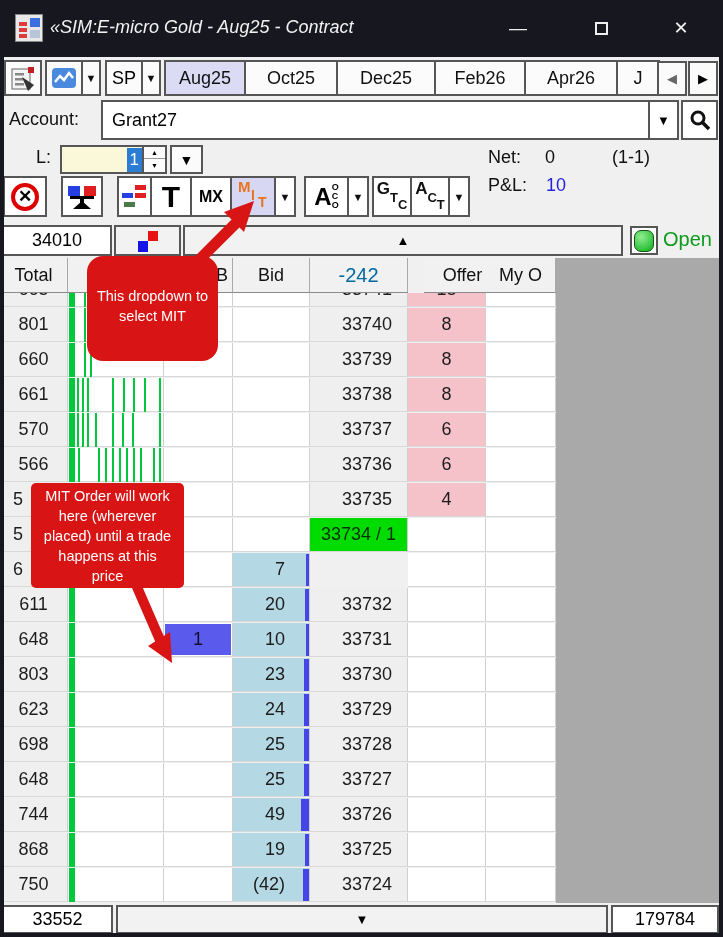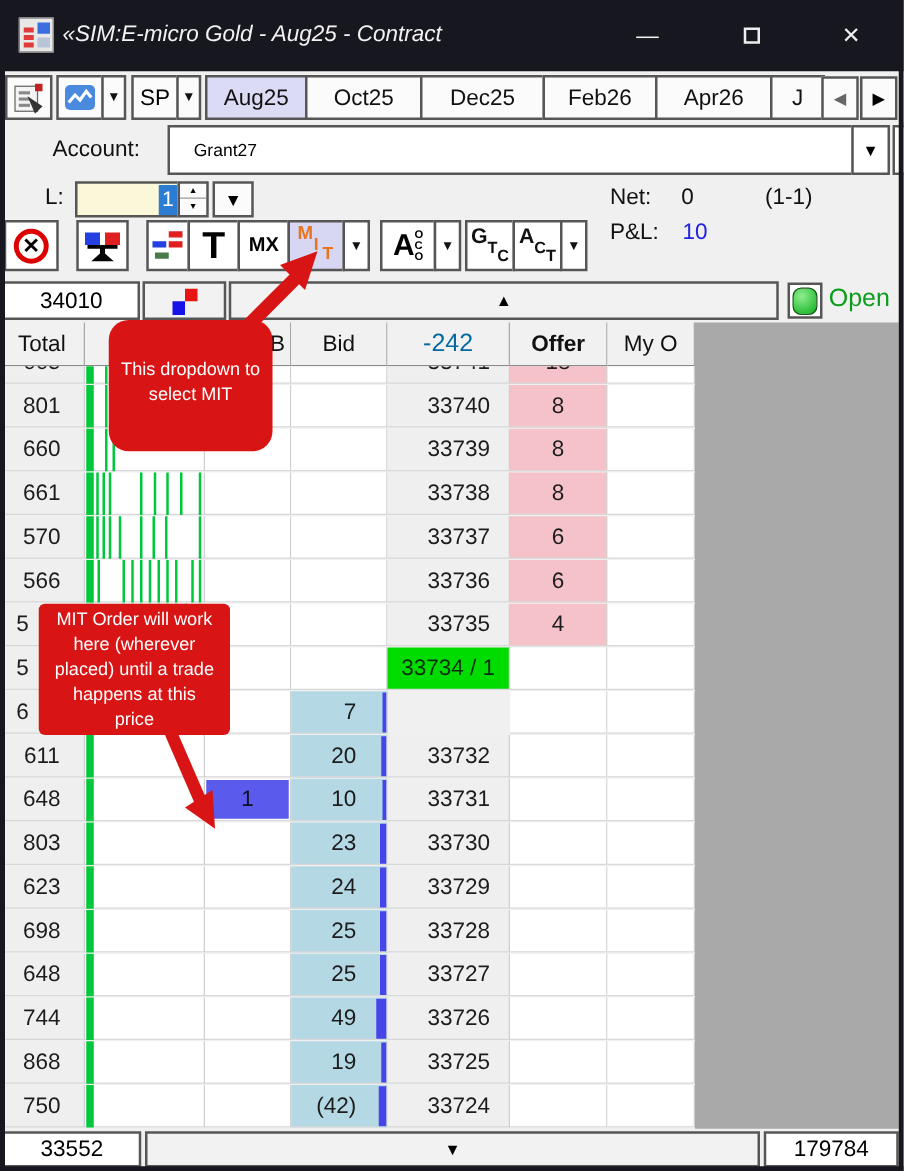--- a/index.html
+++ b/index.html
@@ -110,23 +110,23 @@
       </div>
     <div class="abs" style="left:164px;top:3px;white-space:nowrap;" id="tabs-holder"><div class="tab sel">Aug25</div><div class="tab">Oct25</div><div class="tab">Dec25</div><div class="tab">Feb26</div><div class="tab">Apr26</div><div class="tab">J</div></div>
     <div class="btn abs" style="left:657px;top:4px;width:30px;height:35px;color:#666;font-size:13px;">
         <span>◀</span>
       </div>
     <div class="btn abs" style="left:688px;top:4px;width:30px;height:35px;font-size:13px;">
         <span>▶</span>
       </div>
   </div>
 
-  <div class="abs" style="left:0;top:97px;width:648px;height:46px;margin-left:33px;">
+  <div class="abs" style="left:0;top:97px;width:648px;height:46px;">
     <span class="lbl abs" style="left:9px;top:12px;">Account:</span>
-    <div class="fbox abs" style="left:101px;top:3px;width:549px;height:40px;justify-content:flex-start;padding-left:19px;font-size:14px;">
+    <div class="fbox abs" style="left:101px;top:3px;width:549px;height:40px;justify-content:flex-start;padding-left:9px;font-size:18px;">
         <span>Grant27</span>
       </div>
     <div class="btn abs" style="left:648px;top:3px;width:31px;height:40px;background:#fff;">
         <span style="font-size:13px;">▼</span>
       </div>
     <div class="btn abs" style="left:681px;top:3px;width:37px;height:40px;background:#fff;">
       <svg width="22" height="22">
         <circle cx="9" cy="9" r="6" fill="none" stroke="#111" stroke-width="3"></circle>
         <line x1="13.5" y1="13.5" x2="20" y2="20" stroke="#111" stroke-width="3.5"></line>
       </svg>
@@ -237,21 +237,21 @@
     </div>
     <span class="abs" style="left:663px;top:3px;color:#0c9c1c;font-size:20px;">Open</span>
   </div>
 
   <div class="abs" style="left:0;top:258px;width:556px;height:35px;">
     <div class="hdr-cell" style="left:0;width:68px;">Total</div>
     <div class="hdr-cell" style="left:68px;width:96px;"></div>
     <div class="hdr-cell" style="left:164px;width:69px;justify-content:flex-end;padding-right:4px;">My B</div>
     <div class="hdr-cell" style="left:233px;width:77px;">Bid</div>
     <div class="hdr-cell" style="left:310px;width:98px;color:#0369a1;font-size:20px;">-242</div>
-    <div class="hdr-cell" style="left:408px;width:78px;font-weight:bold;">Offer</div>
+    <div class="hdr-cell" style="left:424px;width:78px;">Offer</div>
     <div class="hdr-cell" style="left:486px;width:70px;">My O</div>
   </div>
 
   <div class="abs" style="left:0;top:293px;width:556px;height:610px;overflow:hidden;" id="rows-holder">
       <div class="lrow" style="margin-top: -20px;">
         <div class="lcell c-tot">665</div>
         <div class="lcell c-hist">
           <span class="vbar"></span>
           <span class="tick" style="left: 16px;"></span>
           <span class="tick" style="left: 26px;"></span>

